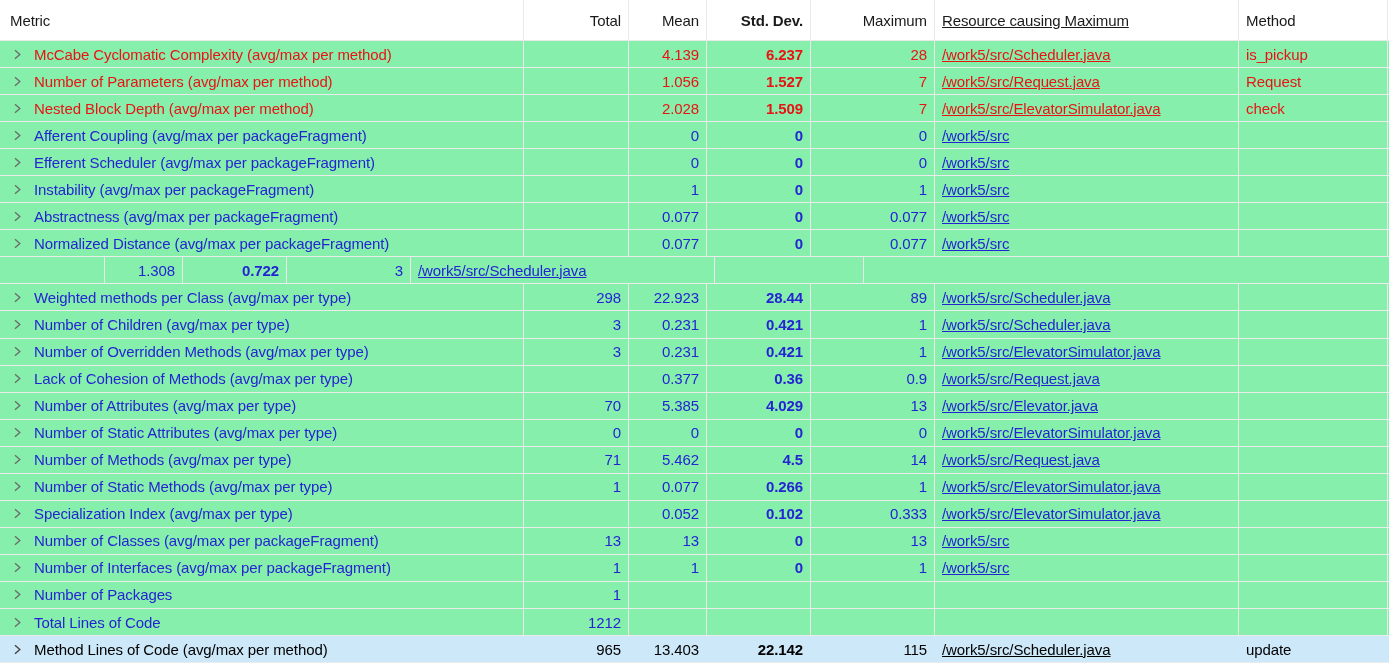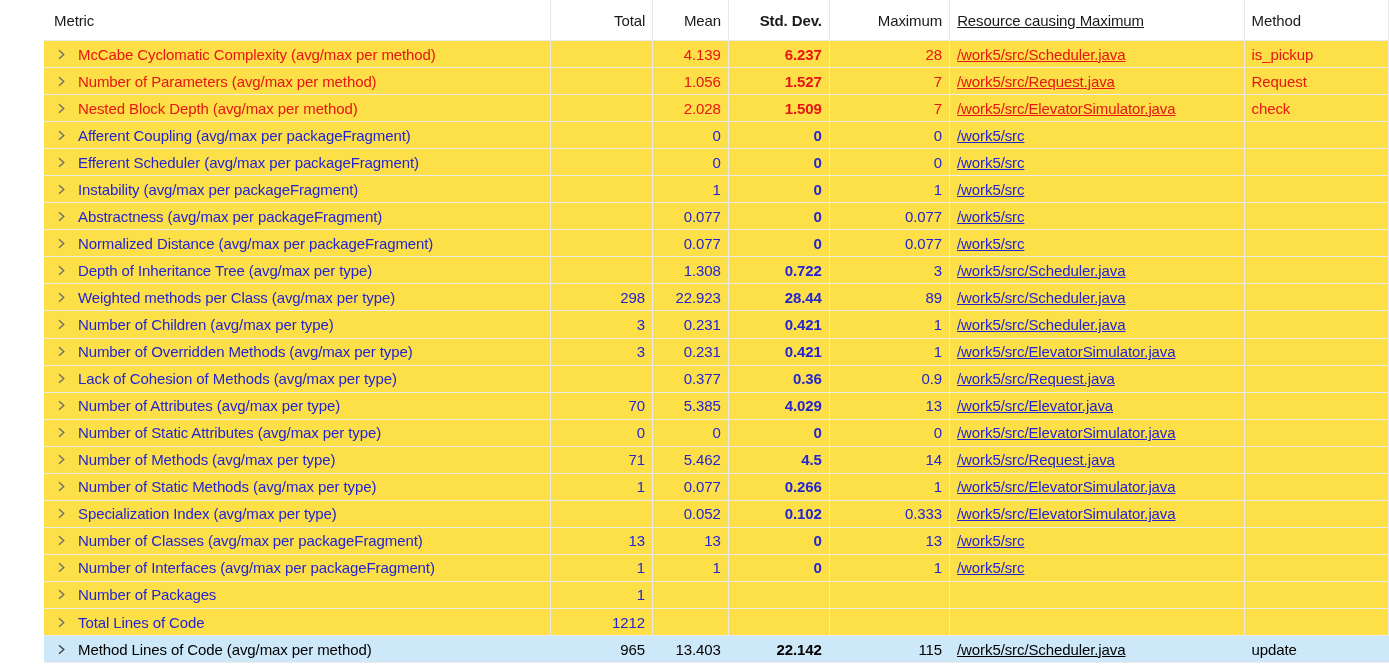--- a/index.html
+++ b/index.html
@@ -9,33 +9,32 @@
     font-family: "Liberation Sans", "DejaVu Sans", sans-serif;
     font-size: 15px;
     color: #1a1a1a;
     overflow: hidden;
   }
   #metrics-table {
     width: 1389px; height: 663px;
     display: flex; flex-direction: column;
     background: #ffffff;
     letter-spacing: -0.1px;
-    padding-left: 44px;
   }
   .header {
     height: 41px; flex: 0 0 41px;
     display: flex; align-items: stretch;
     border-bottom: 1px solid var(--grid, #e9e9e9);
     color: var(--header-text, #1a1a1a);
   }
   .row {
     flex: 1 1 auto;
     display: flex; align-items: stretch;
     border-bottom: 1px solid var(--grid-h, #ececec);
-    background: #fde047;
+    background: #86efac;
   }
   .cell {
     display: flex; align-items: center;
     border-right: 1px solid var(--grid, #e9e9e9);
     overflow: hidden; white-space: nowrap;
   }
   .header .cell { align-items: center; font-size: 15px; }
   .c-metric   { width: 524px; }
   .c-total    { width: 105px; }
   .c-mean     { width: 78px;  }
@@ -202,28 +201,20 @@
     </div>
     <div class="cell c-total num"></div>
     <div class="cell c-mean num">0.077</div>
     <div class="cell c-std num">0</div>
     <div class="cell c-max num">0.077</div>
     <div class="cell c-resource">/work5/src</div>
     <div class="cell c-method"></div>
   </div>
 
   <div class="row normal">
-    <div class="cell c-metric">
-      <span class="chevron">
-        <svg width="9" height="11" viewBox="0 0 9 11">
-              <path d="M2 1.2 L6.8 5.5 L2 9.8" stroke="currentColor" stroke-width="1.4" fill="none"></path>
-            </svg>
-      </span>
-      <span class="metric-label">Depth of Inheritance Tree (avg/max per type)</span>
-    </div>
     <div class="cell c-total num"></div>
     <div class="cell c-mean num">1.308</div>
     <div class="cell c-std num">0.722</div>
     <div class="cell c-max num">3</div>
     <div class="cell c-resource">/work5/src/Scheduler.java</div>
     <div class="cell c-method"></div>
   </div>
 
   <div class="row normal">
     <div class="cell c-metric">

